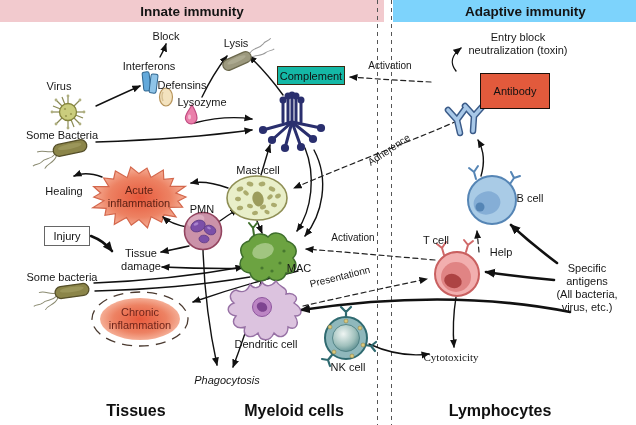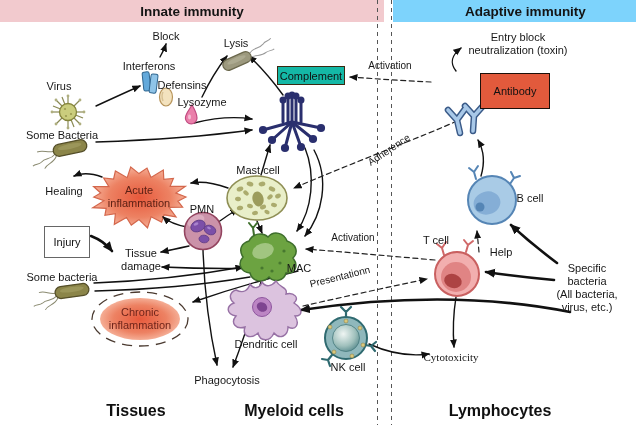--- a/index.html
+++ b/index.html
@@ -14,21 +14,21 @@
        white-space:nowrap;line-height:1.18;text-align:center;z-index:2;}
   .sm{font-size:11px;}
   .xs{font-size:10px;}
   .rot-adh{transform:translate(-50%,-50%) rotate(-34deg);}
   .rot-pres{transform:translate(-50%,-50%) rotate(-14deg);}
   .sec{font-size:16px;font-weight:bold;color:#101010;}
   .box{position:absolute;display:flex;align-items:center;justify-content:center;
        font-size:11px;color:#111;z-index:2;box-sizing:border-box;}
   #box-complement{left:277px;top:66px;width:68px;height:19px;background:#14b8a6;border:1.4px solid #3A2810;}
   #box-antibody{left:432px;top:73px;width:70px;height:36px;background:#E25A3C;border:1.4px solid #1C100A;margin-left:48px;}
-  #box-injury{left:44px;top:226px;width:46px;height:32px;background:#fff;border:1.2px solid #666;}
+  #box-injury{left:44px;top:226px;width:46px;height:20px;background:#fff;border:1.2px solid #666;}
   .dk-red{color:#5C2014;}
 </style>
 </head>
 <body>
 
 <div class="stage">
 
   <div class="banner" id="banner-innate">
     <span>Innate immunity</span>
   </div>
@@ -346,27 +346,27 @@
   <div class="lbl xs rot-adh" style="left:389px;top:150px;">Adherence</div>
   <div class="lbl xs" style="left:353px;top:238px;">Activation</div>
   <div class="lbl sm" style="left:62px;top:277px;">Some bacteria</div>
   <div class="lbl sm" style="left:140px;top:319px;color:#6E241A;">
     <div>Chronic</div>
     <div>inflammation</div>
   </div>
   <div class="lbl xs rot-pres" style="left:340px;top:277px;">Presentationn</div>
   <div class="lbl sm" style="left:266px;top:344px;">Dendritic cell</div>
   <div class="lbl sm" style="left:348px;top:367px;">NK cell</div>
-  <div class="lbl" style="left:227px;top:380px;">Phagocytosis</div>
+  <div class="lbl" style="left:227px;top:380px;font-style:italic;">Phagocytosis</div>
   <div class="lbl sm" style="left:530px;top:198px;">B cell</div>
   <div class="lbl sm" style="left:436px;top:240px;">T cell</div>
   <div class="lbl sm" style="left:501px;top:252px;">Help</div>
   <div class="lbl" style="left:587px;top:288px;">
     <div>Specific</div>
-    <div>bacteria</div>
+    <div>antigens</div>
     <div>(All bacteria,</div>
     <div>virus, etc.)</div>
   </div>
   <div class="lbl" style="left:451px;top:357px;font-family:Liberation Serif, serif;">Cytotoxicity</div>
 
   <div class="lbl sec" style="left:136px;top:411px;">Tissues</div>
   <div class="lbl sec" style="left:500px;top:411px;">Lymphocytes</div>
   <div class="lbl sec" style="left:294px;top:411px;">Myeloid cells</div>
 
 </div>

